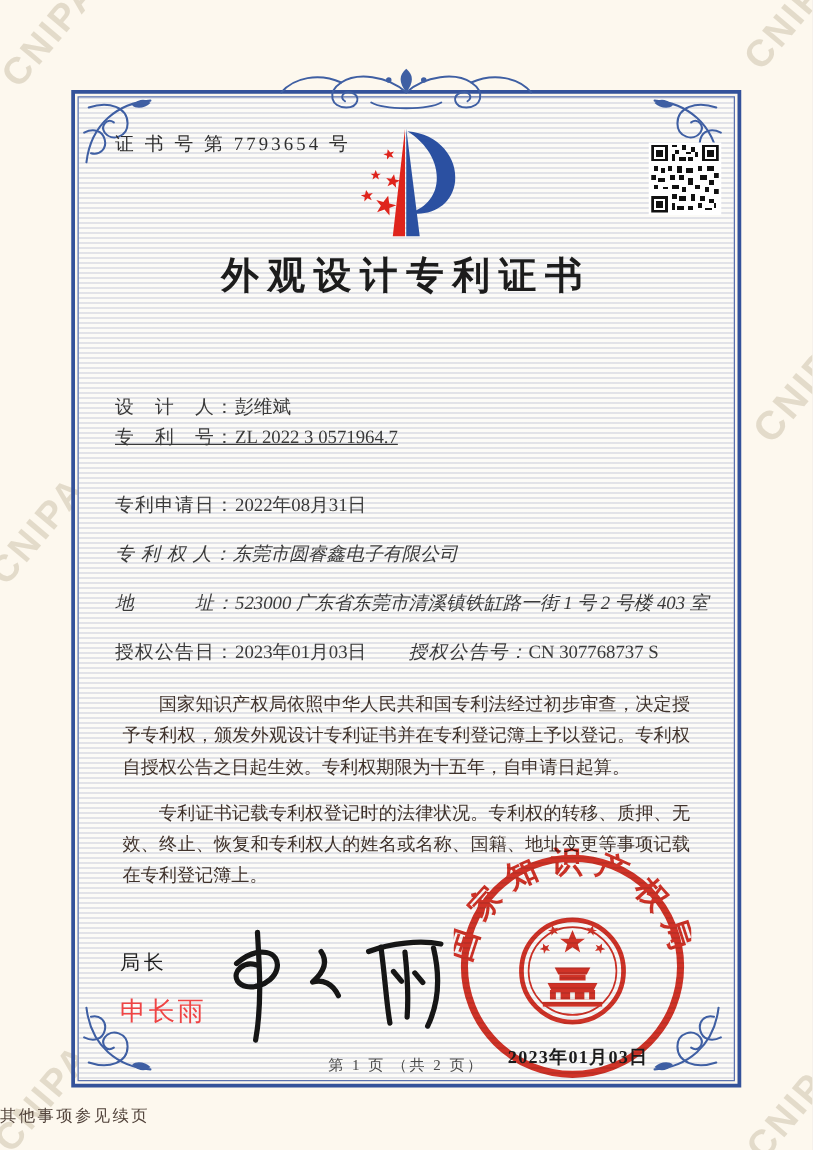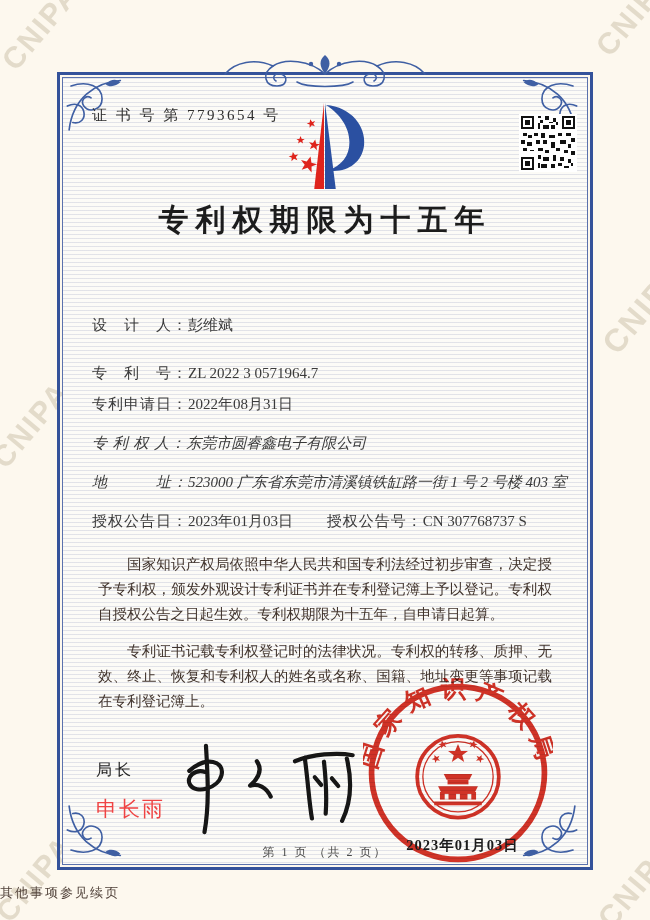--- a/index.html
+++ b/index.html
@@ -52,21 +52,21 @@
     position:absolute;left:0;right:0;top:200px;
     text-align:center;
     font-size:30px;font-weight:bold;letter-spacing:7px;
     color:#1c1c1c;
   }
   .field-row{
     position:absolute;left:92px;
     font-size:15px;color:#3a3a3a;white-space:nowrap;
   }
   .field-row .lbl{letter-spacing:1px;}
-  .field-row .pair2{margin-left:30px;}
+  .field-row .pair2{margin-left:30px;font-style:italic;}
   .paras{
     position:absolute;left:86px;top:540px;width:478px;
     font-size:14.5px;line-height:25px;
     color:#40332c;text-align:justify;
   }
   .paras p{margin:12px;text-indent:2em;}
   .sign-title{
     position:absolute;left:96px;top:760px;
     font-size:16px;letter-spacing:3px;color:#222;
   }
@@ -225,26 +225,26 @@
         <rect x="25" y="23" width="2" height="2"></rect>
       <rect x="9" y="25" width="1" height="3"></rect>
         <rect x="11" y="26" width="3" height="2"></rect>
         <rect x="16" y="26" width="2" height="2"></rect>
       <rect x="20" y="25" width="2" height="2"></rect>
         <rect x="23" y="27" width="3" height="1"></rect>
         <rect x="27" y="25" width="1" height="2"></rect>
     </g>
   </svg>
 
-  <div class="title">专利权期限为十五年</div>
+  <div class="title">外观设计专利证书</div>
 
   <div class="field-row" style="top:316px;">
     <span class="lbl">设　计　人：</span><span class="val">彭维斌</span>
   </div>
-  <div class="field-row" style="top:364px;">
+  <div class="field-row" style="top:340px;text-decoration:underline;">
     <span class="lbl">专　利　号：</span><span class="val">ZL 2022 3 0571964.7</span>
   </div>
   <div class="field-row" style="top:395px;">
     <span class="lbl">专利申请日：</span><span class="val">2022年08月31日</span>
   </div>
   <div class="field-row" style="top:434px;font-style:italic;">
     <span class="lbl">专 利 权 人：</span><span class="val">东莞市圆睿鑫电子有限公司</span>
   </div>
   <div class="field-row" style="top:473px;font-style:italic;">
     <span class="lbl">地　　　址：</span><span class="val">523000 广东省东莞市清溪镇铁缸路一街 1 号 2 号楼 403 室</span>

